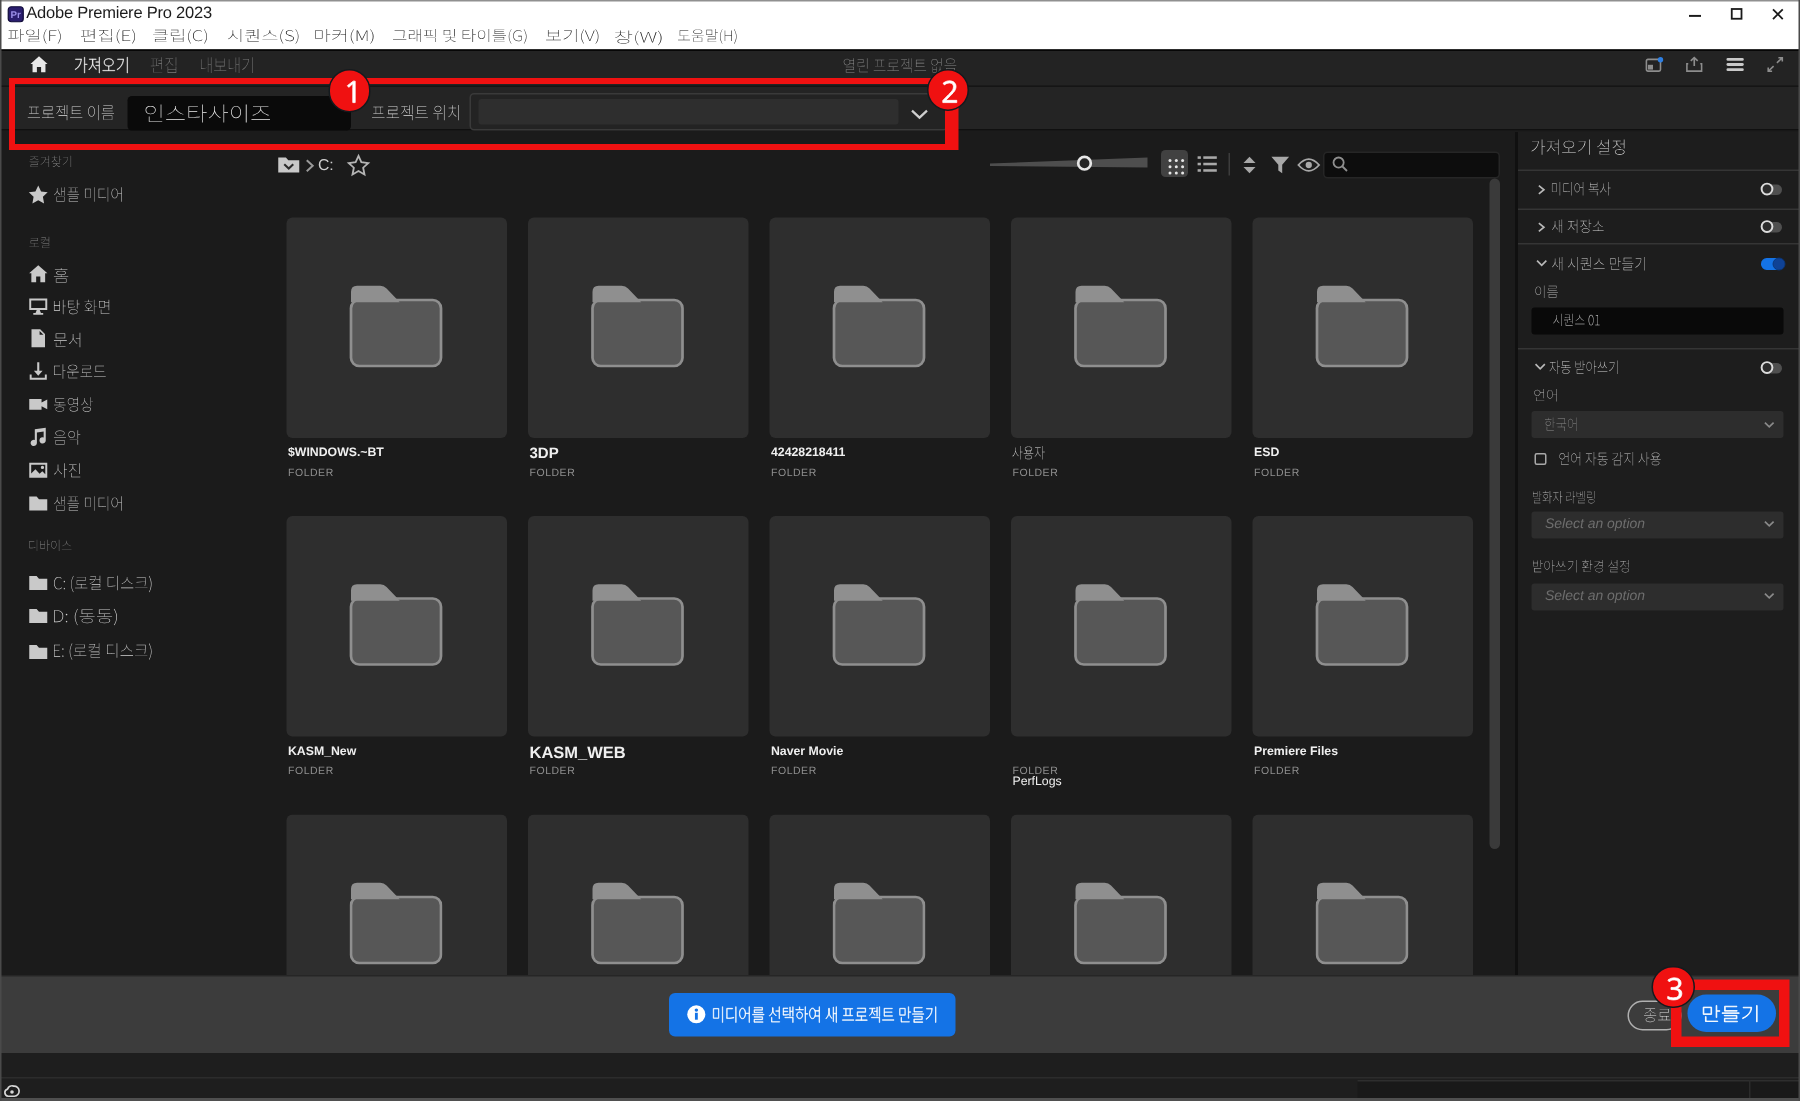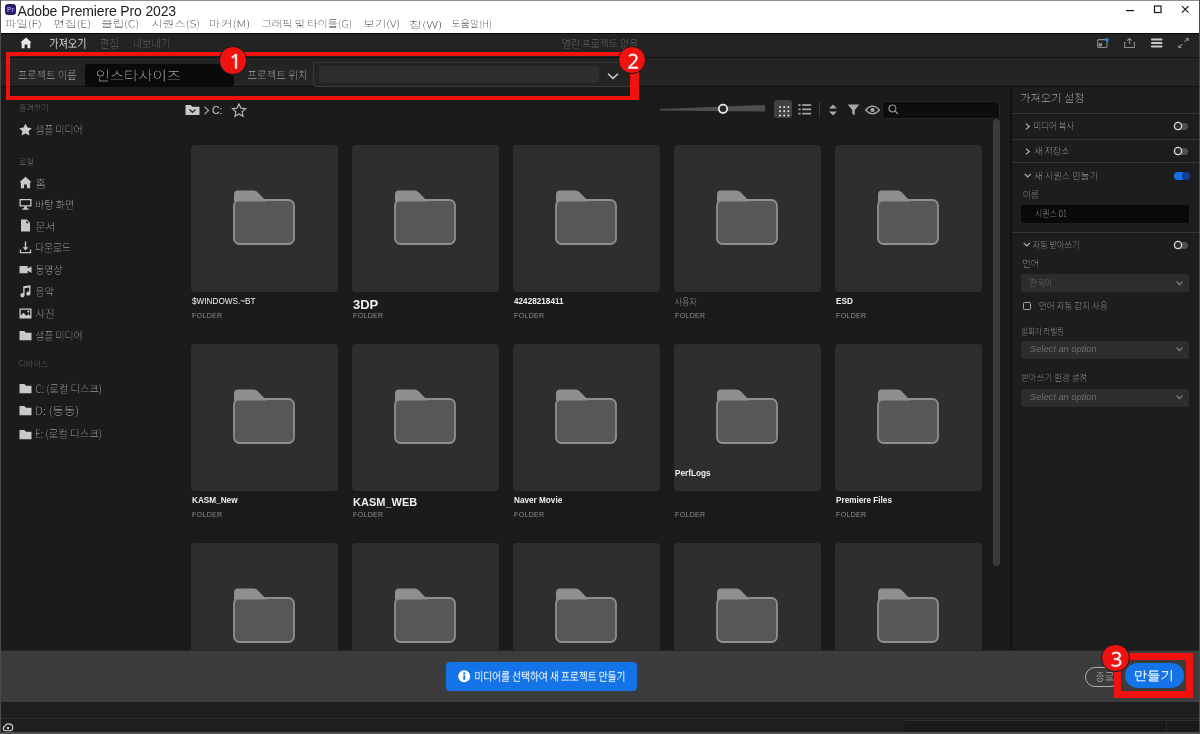--- a/index.html
+++ b/index.html
@@ -5,21 +5,21 @@
  font-family:"Liberation Sans",sans-serif;-webkit-font-smoothing:antialiased}
 div{box-sizing:border-box}
 svg.k{position:absolute;overflow:visible}
 .t{position:absolute;white-space:nowrap}
 </style></head><body>
 <div style="position:absolute;left:0;top:0;width:1200px;height:18px;background:#fff"></div>
 <svg class="k" style="left:4.5px;top:3.5px" width="11" height="11" viewBox="0 0 11 11">
     <rect x="0.5" y="0.5" width="10" height="10" rx="2" fill="#2a1e6e" stroke="#0f0a38" stroke-width="0.8"></rect>
     <text x="5.5" y="8" font-family="Liberation Sans" font-size="6.5" font-weight="bold" fill="#9a8fe8" text-anchor="middle">Pr</text>
   </svg>
-<div class="t" style="left:17.5px;top:3.4px;font-size:14px;letter-spacing:-0.15px;color:#1c1c1c">Adobe Premiere Pro 2023</div>
+<div class="t" style="left:17.5px;top:3.4px;font-size:11px;letter-spacing:-0.15px;color:#1c1c1c">Adobe Premiere Pro 2023</div>
 <svg class="k" style="left:1122px;top:3px" width="72" height="14" viewBox="0 0 72 14">
     <path d="M4 7.6 H12" stroke="#1a1a1a" stroke-width="1.3" fill="none"></path>
     <rect x="32.5" y="3" width="6.5" height="6.5" fill="none" stroke="#1a1a1a" stroke-width="1.2"></rect>
     <path d="M60 3.2 66.5 9.7 M66.5 3.2 60 9.7" stroke="#1a1a1a" stroke-width="1.2" fill="none"></path>
   </svg>
 <div style="position:absolute;left:0;top:18px;width:1200px;height:15px;background:#fff"></div>
 <svg class="k" style="left:0;top:16.49px" width="10" height="10">
     <g transform="translate(4.89,0) scale(1.2719,1)">
       <path d="M0.7 4.4H5.5V4.7H0.7ZM0.5 9.7 0.5 9.4Q1.3 9.4 2.2 9.4Q3.2 9.4 4.2 9.3Q5.2 9.3 6.1 9.2L6.1 9.4Q5.2 9.6 4.2 9.6Q3.2 9.7 2.3 9.7Q1.3 9.7 0.5 9.7ZM1.8 4.6H2.1V9.5H1.8ZM4.1 4.6H4.4V9.5H4.1ZM6.8 3.4H7.1V12.0H6.8ZM7.0 7.0H8.7V7.3H7.0Z M12.0 3.8Q12.7 3.8 13.1 4.0Q13.6 4.2 13.9 4.6Q14.2 5.1 14.2 5.6Q14.2 6.2 13.9 6.6Q13.6 7.0 13.1 7.2Q12.7 7.5 12.0 7.5Q11.4 7.5 10.9 7.2Q10.4 7.0 10.1 6.6Q9.9 6.2 9.9 5.6Q9.9 5.1 10.1 4.6Q10.4 4.2 10.9 4.0Q11.4 3.8 12.0 3.8ZM12.0 4.0Q11.5 4.0 11.1 4.2Q10.7 4.5 10.4 4.8Q10.2 5.2 10.2 5.6Q10.2 6.1 10.4 6.4Q10.7 6.8 11.1 7.0Q11.5 7.2 12.0 7.2Q12.5 7.2 13.0 7.0Q13.4 6.8 13.6 6.4Q13.9 6.1 13.9 5.6Q13.9 5.2 13.6 4.8Q13.4 4.5 13.0 4.2Q12.5 4.0 12.0 4.0ZM16.3 3.4H16.6V7.9H16.3ZM11.2 8.4H16.6V10.2H11.5V11.8H11.2V9.9H16.3V8.7H11.2ZM11.2 11.6H17.0V11.9H11.2Z M20.4 13.2Q19.8 12.2 19.4 11.0Q19.0 9.8 19.0 8.4Q19.0 6.9 19.4 5.8Q19.8 4.6 20.4 3.5L20.6 3.6Q20.0 4.6 19.7 5.9Q19.3 7.1 19.3 8.4Q19.3 9.7 19.7 10.9Q20.0 12.1 20.6 13.1Z M22.0 11.4V4.3H25.8V4.6H22.4V7.5H25.3V7.9H22.4V11.4Z M26.6 13.2 26.4 13.1Q27.0 12.1 27.3 10.9Q27.7 9.7 27.7 8.4Q27.7 7.1 27.3 5.9Q27.0 4.6 26.4 3.6L26.6 3.5Q27.2 4.6 27.6 5.8Q28.0 6.9 28.0 8.4Q28.0 9.8 27.6 11.0Q27.2 12.2 26.6 13.2Z" fill="#1a1a1a"></path>
     </g>
@@ -293,28 +293,28 @@
 <div style="position:absolute;left:882px;top:100.5px;width:118px;height:18.5px;background:#0d0d0d;border:1px solid #262626;border-radius:3px"></div>
 <svg class="k" style="left:887.5px;top:104px" width="11" height="11" viewBox="0 0 11 11">
     <circle cx="4.4" cy="4.4" r="3.4" fill="none" stroke="#8f8f8f" stroke-width="1.2"></circle>
     <path d="M7 7 L10 10" stroke="#8f8f8f" stroke-width="1.2"></path>
   </svg>
 <div style="position:absolute;left:191px;top:145px;width:147px;height:147px;background:#2e2e2e;border-radius:4px"></div>
 <svg class="k" style="left:233px;top:189px" width="62" height="57" viewBox="0 0 62 57">
     <rect x="1" y="11" width="60" height="44" rx="5.5" fill="#575757" stroke="#8f8f8f" stroke-width="1.8"></rect>
     <path d="M1 12.5 V5.5 Q1 1.5 5 1.5 H20.5 Q23 1.5 24.7 3.3 L33.5 12.5 Z" fill="#8f8f8f"></path>
   </svg>
-<div class="t" style="left:192px;top:297.1px;font-size:8.2px;font-weight:normal;color:#efefef">$WINDOWS.~BT</div>
+<div class="t" style="left:192px;top:297.1px;font-size:8.2px;font-weight:bold;color:#efefef">$WINDOWS.~BT</div>
 <div class="t" style="left:192px;top:311.6px;font-size:7px;letter-spacing:0.35px;color:#8f8f8f">FOLDER</div>
 <div style="position:absolute;left:352px;top:145px;width:147px;height:147px;background:#2e2e2e;border-radius:4px"></div>
 <svg class="k" style="left:394px;top:189px" width="62" height="57" viewBox="0 0 62 57">
     <rect x="1" y="11" width="60" height="44" rx="5.5" fill="#575757" stroke="#8f8f8f" stroke-width="1.8"></rect>
     <path d="M1 12.5 V5.5 Q1 1.5 5 1.5 H20.5 Q23 1.5 24.7 3.3 L33.5 12.5 Z" fill="#8f8f8f"></path>
   </svg>
-<div class="t" style="left:353px;top:297.1px;font-size:13px;font-weight:bold;color:#efefef">3DP</div>
+<div class="t" style="left:353px;top:297.1px;font-size:10px;font-weight:bold;color:#efefef">3DP</div>
 <div class="t" style="left:353px;top:311.6px;font-size:7px;letter-spacing:0.35px;color:#8f8f8f">FOLDER</div>
 <div style="position:absolute;left:513px;top:145px;width:147px;height:147px;background:#2e2e2e;border-radius:4px"></div>
 <svg class="k" style="left:555px;top:189px" width="62" height="57" viewBox="0 0 62 57">
     <rect x="1" y="11" width="60" height="44" rx="5.5" fill="#575757" stroke="#8f8f8f" stroke-width="1.8"></rect>
     <path d="M1 12.5 V5.5 Q1 1.5 5 1.5 H20.5 Q23 1.5 24.7 3.3 L33.5 12.5 Z" fill="#8f8f8f"></path>
   </svg>
 <div class="t" style="left:514px;top:297.1px;font-size:8.2px;font-weight:bold;color:#efefef">42428218411</div>
 <div class="t" style="left:514px;top:311.6px;font-size:7px;letter-spacing:0.35px;color:#8f8f8f">FOLDER</div>
 <div style="position:absolute;left:674px;top:145px;width:147px;height:147px;background:#2e2e2e;border-radius:4px"></div>
 <svg class="k" style="left:716px;top:189px" width="62" height="57" viewBox="0 0 62 57">
@@ -353,21 +353,21 @@
     <rect x="1" y="11" width="60" height="44" rx="5.5" fill="#575757" stroke="#8f8f8f" stroke-width="1.8"></rect>
     <path d="M1 12.5 V5.5 Q1 1.5 5 1.5 H20.5 Q23 1.5 24.7 3.3 L33.5 12.5 Z" fill="#8f8f8f"></path>
   </svg>
 <div class="t" style="left:514px;top:496.1px;font-size:8.2px;font-weight:bold;color:#efefef">Naver Movie</div>
 <div class="t" style="left:514px;top:510.6px;font-size:7px;letter-spacing:0.35px;color:#8f8f8f">FOLDER</div>
 <div style="position:absolute;left:674px;top:344px;width:147px;height:147px;background:#2e2e2e;border-radius:4px"></div>
 <svg class="k" style="left:716px;top:388px" width="62" height="57" viewBox="0 0 62 57">
     <rect x="1" y="11" width="60" height="44" rx="5.5" fill="#575757" stroke="#8f8f8f" stroke-width="1.8"></rect>
     <path d="M1 12.5 V5.5 Q1 1.5 5 1.5 H20.5 Q23 1.5 24.7 3.3 L33.5 12.5 Z" fill="#8f8f8f"></path>
   </svg>
-<div class="t" style="left:675px;top:469px;font-size:8.2px;font-weight:bold;color:#efefef">PerfLogs</div>
+<div class="t" style="left:675px;top:516px;font-size:8.2px;font-weight:normal;color:#efefef">PerfLogs</div>
 <div class="t" style="left:675px;top:510.6px;font-size:7px;letter-spacing:0.35px;color:#8f8f8f">FOLDER</div>
 <div style="position:absolute;left:835px;top:344px;width:147px;height:147px;background:#2e2e2e;border-radius:4px"></div>
 <svg class="k" style="left:877px;top:388px" width="62" height="57" viewBox="0 0 62 57">
     <rect x="1" y="11" width="60" height="44" rx="5.5" fill="#575757" stroke="#8f8f8f" stroke-width="1.8"></rect>
     <path d="M1 12.5 V5.5 Q1 1.5 5 1.5 H20.5 Q23 1.5 24.7 3.3 L33.5 12.5 Z" fill="#8f8f8f"></path>
   </svg>
 <div class="t" style="left:836px;top:496.1px;font-size:8.2px;font-weight:bold;color:#efefef">Premiere Files</div>
 <div class="t" style="left:836px;top:510.6px;font-size:7px;letter-spacing:0.35px;color:#8f8f8f">FOLDER</div>
 <div style="position:absolute;left:185px;top:543px;width:820px;height:107px;overflow:hidden">
 <div style="position:absolute;left:6px;top:0;width:147px;height:147px;background:#2e2e2e;border-radius:4px"></div>

